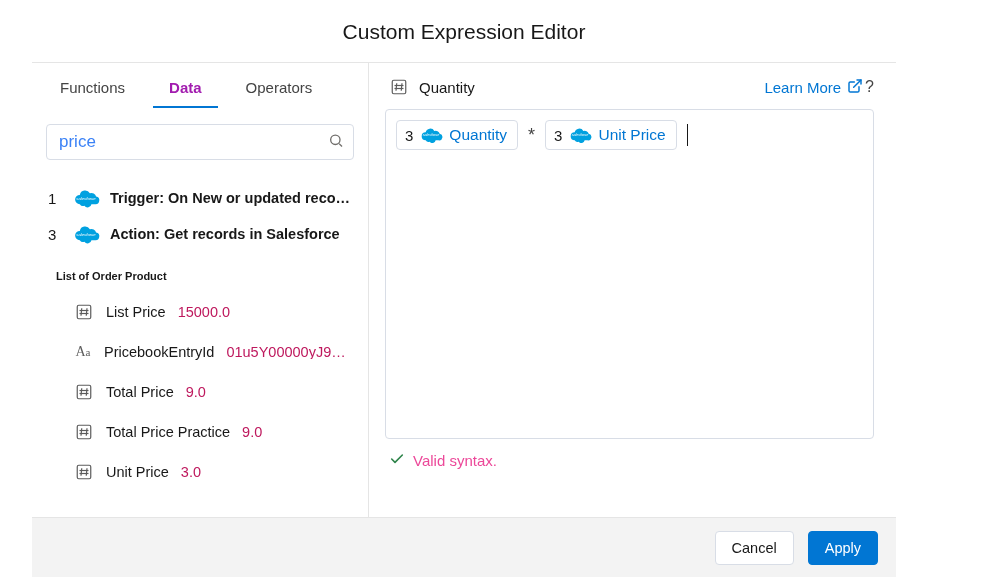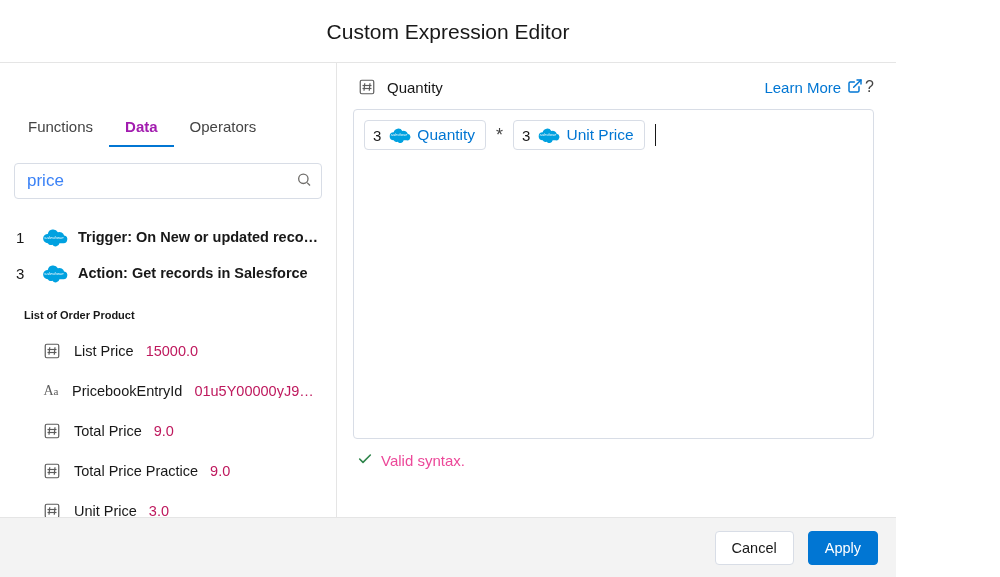--- a/index.html
+++ b/index.html
@@ -11,20 +11,21 @@
     width: 1000px;
     height: 577px;
     overflow: hidden;
   }
   .modal {
     width: 896px;
     height: 577px;
     display: flex;
     flex-direction: column;
     background: #fff;
+    padding-left: 32px;
   }
   .modal-header {
     text-align: center;
     padding: 20px 0 18px;
     border-bottom: 1px solid #e5e5e5;
   }
   .modal-title {
     font-size: 21px;
     font-weight: 400;
     color: #181818;
@@ -36,24 +37,23 @@
   }
   .sidebar {
     width: 337px;
     border-right: 1px solid #e5e5e5;
     padding: 8px 0 0;
     display: flex;
     flex-direction: column;
   }
   .tabs {
     display: flex;
-    gap: 0;
+    gap: 12px;
     padding: 0 12px;
     border-bottom: 2px solid transparent;
-    margin-top: 39px;
   }
   .tab {
     padding: 8px 16px 10px;
     font-size: 15px;
     color: #444;
     cursor: pointer;
     border-bottom: 2px solid transparent;
     position: relative;
   }
   .tab.active {

